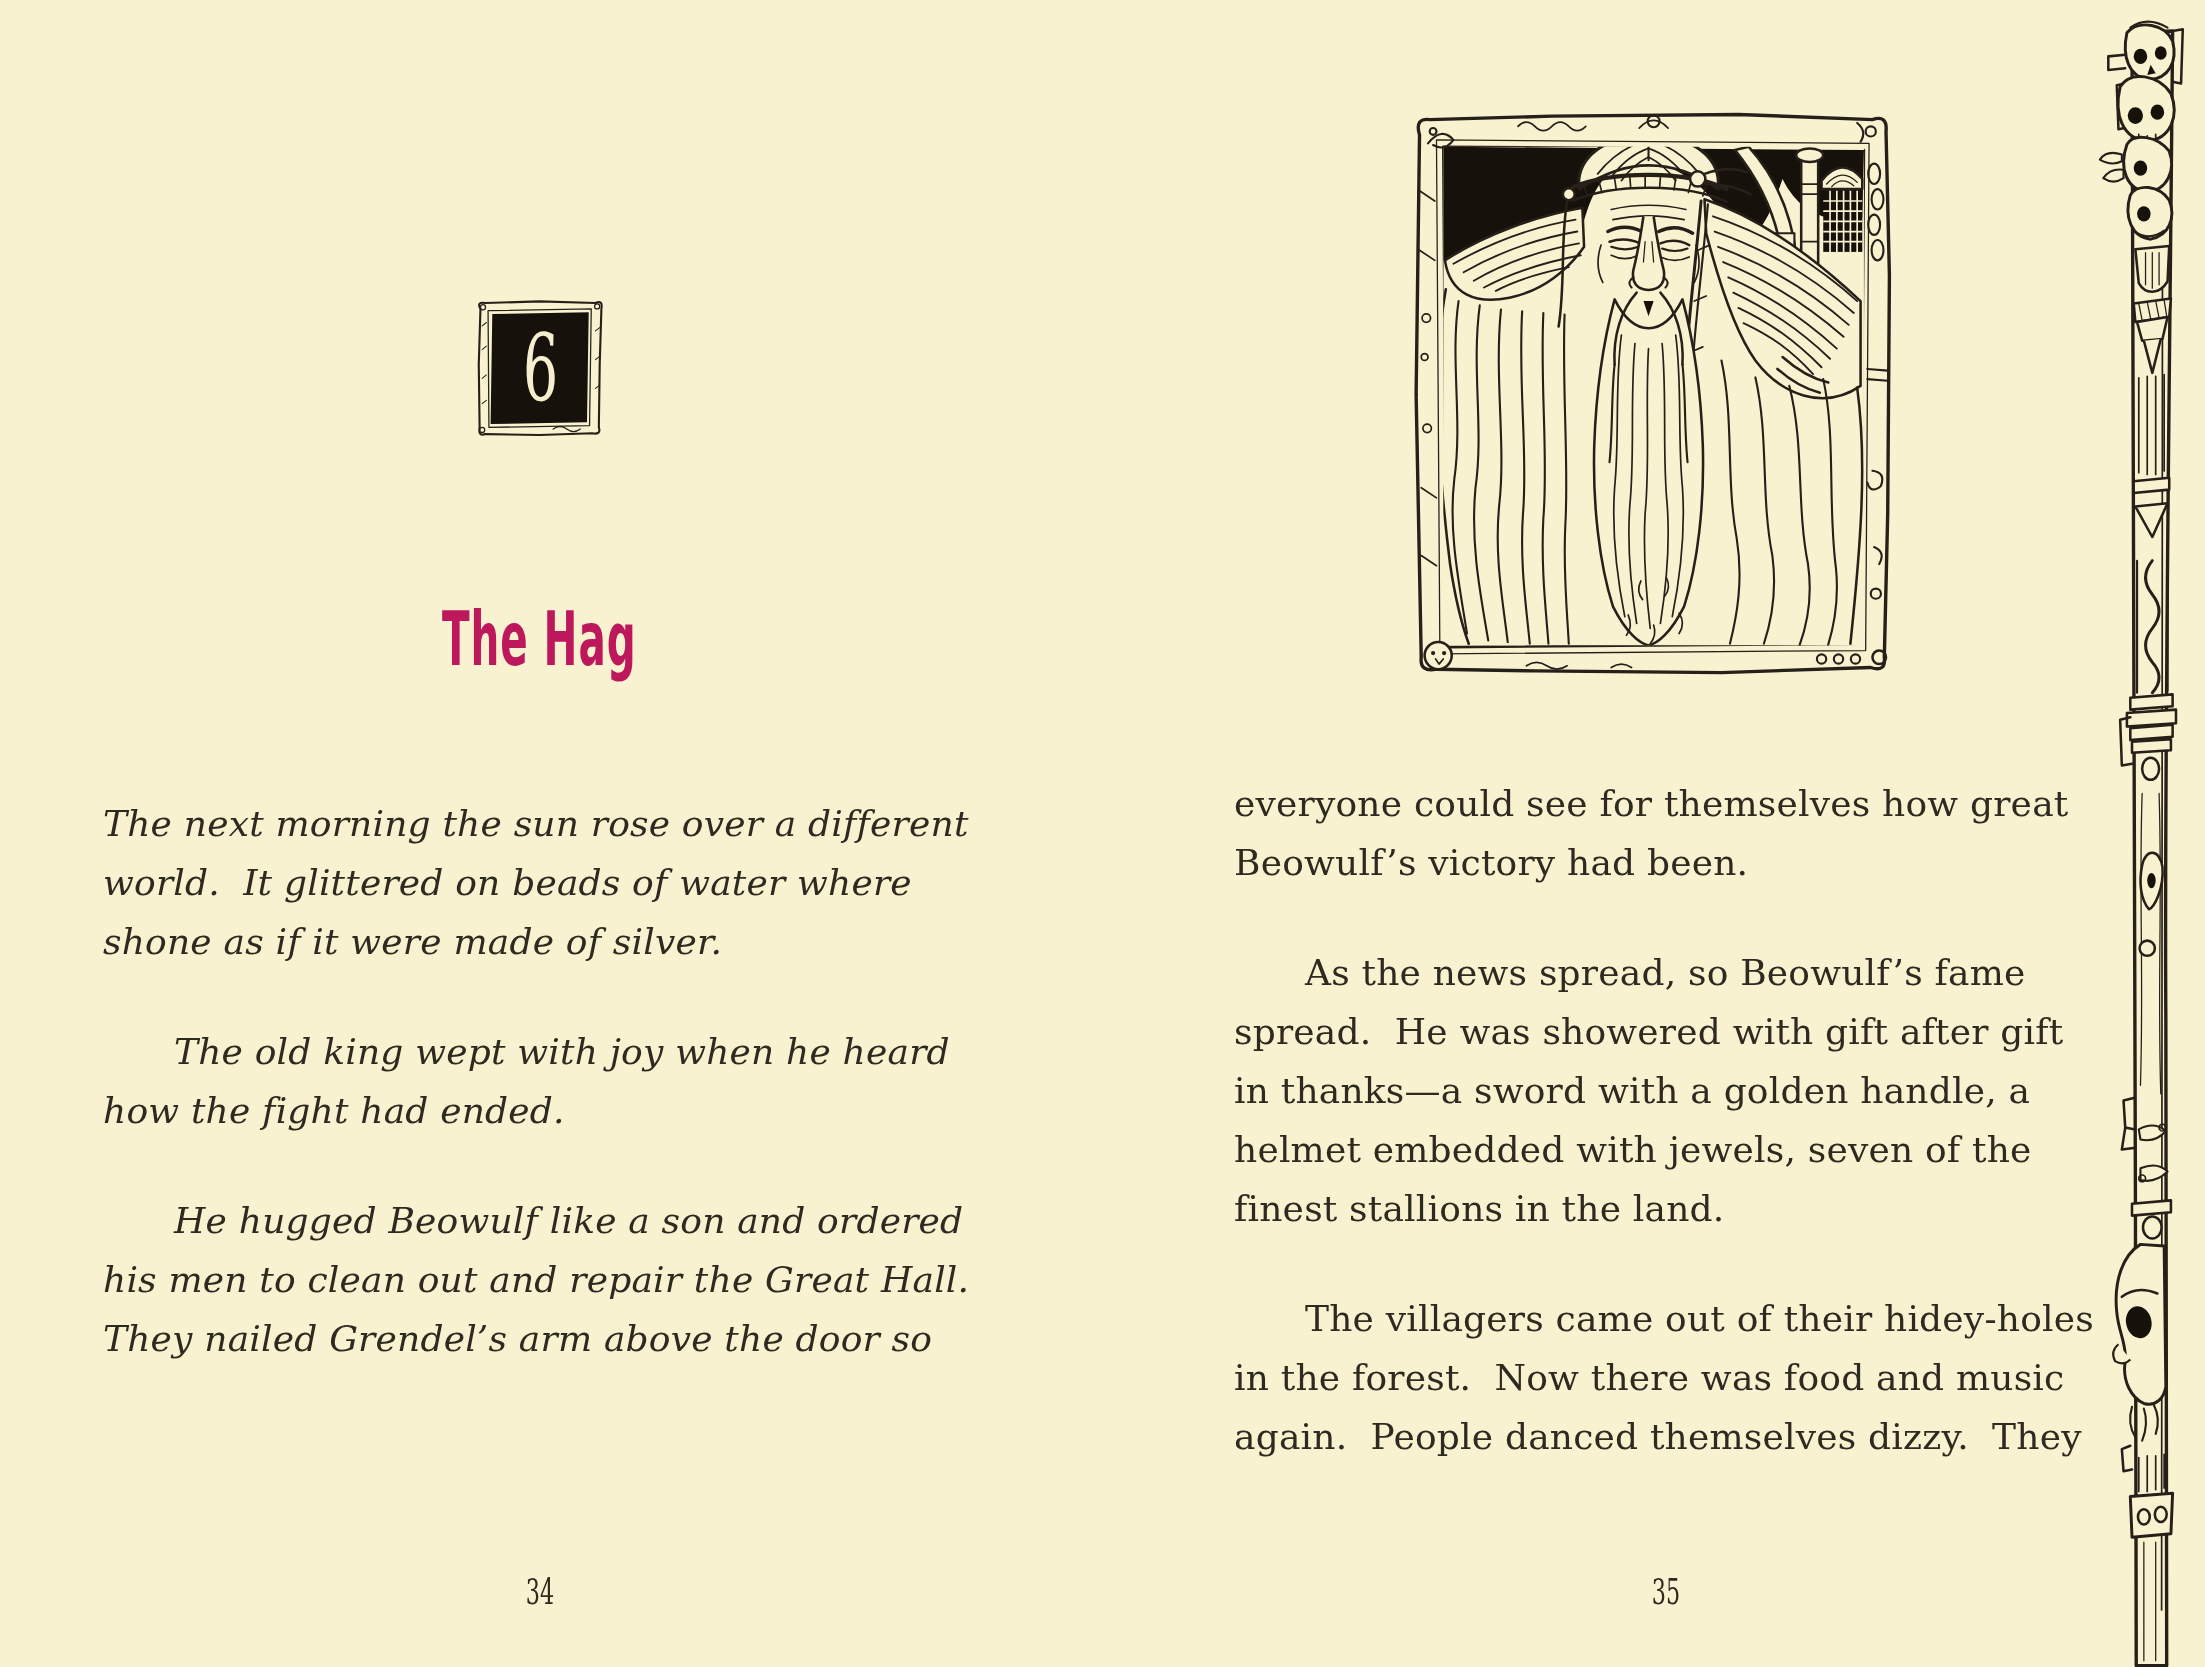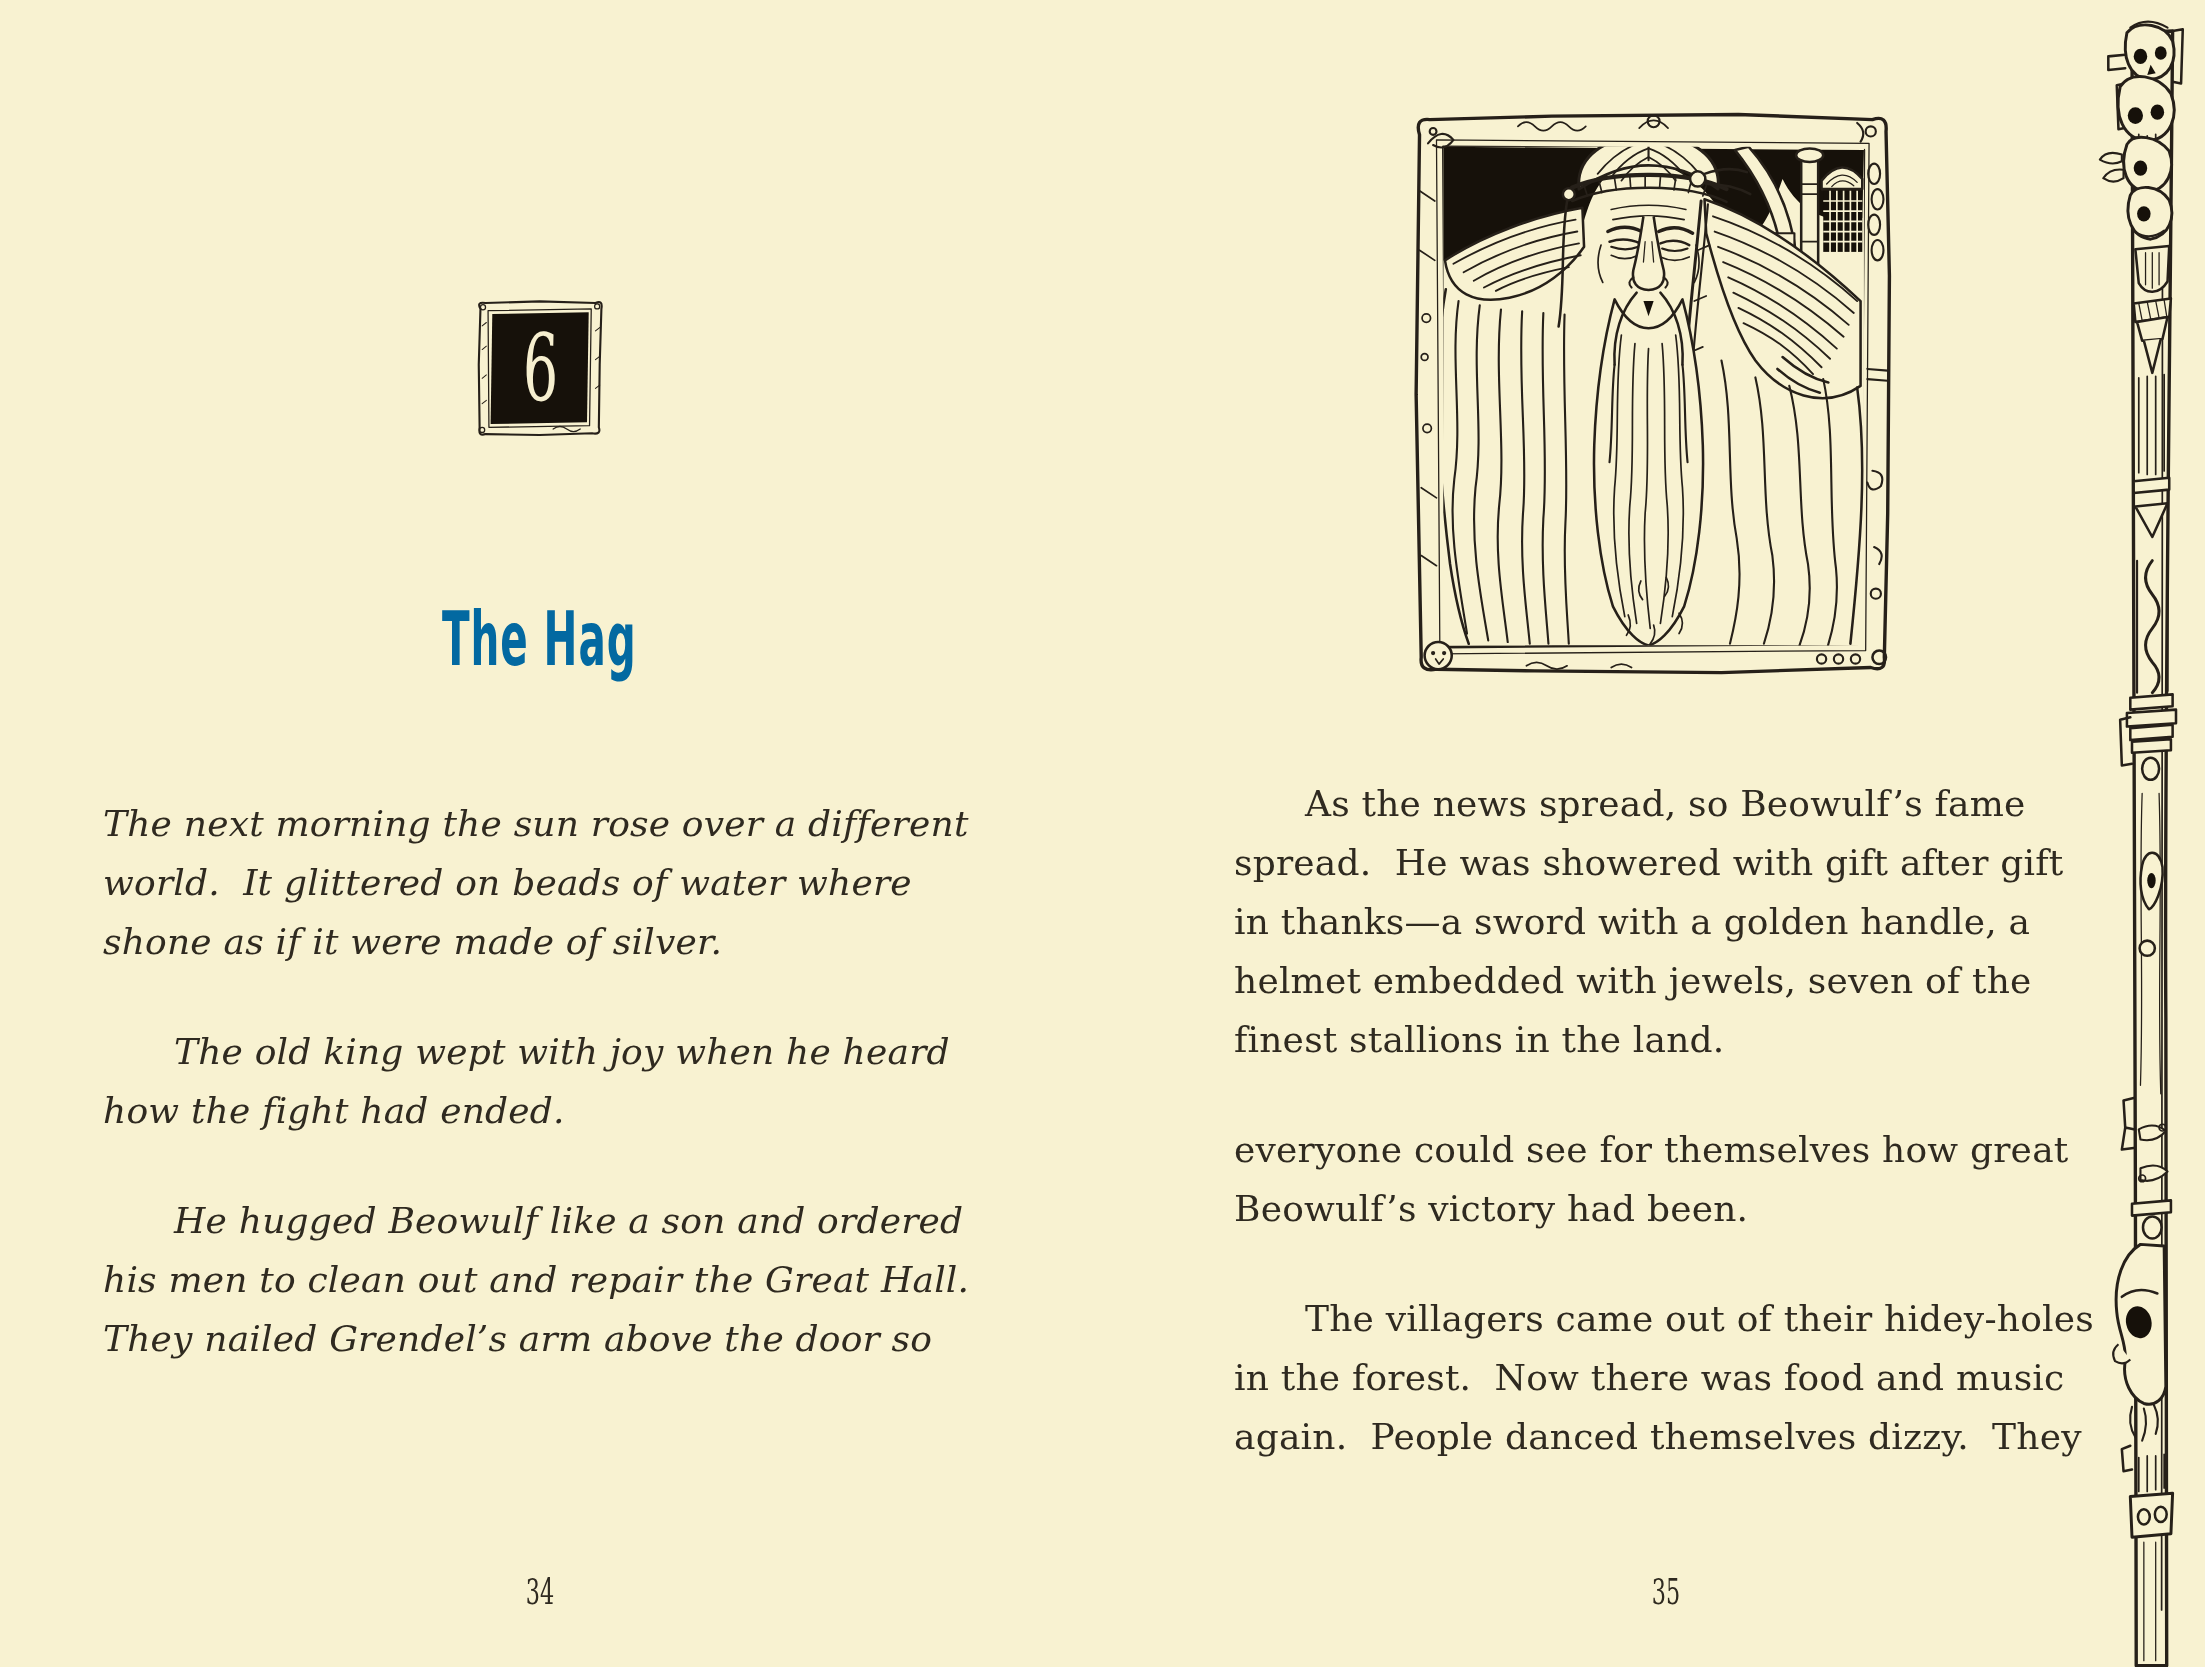--- a/index.html
+++ b/index.html
@@ -15,21 +15,21 @@
   .para + .para{ margin-top:51px; }
 
   .chapter-box{ position:absolute; left:472px; top:297px; width:137px; height:144px; }
   .chapter-box svg{ position:absolute; left:0; top:0; }
   .chapter-num{ position:absolute; left:0; top:0; width:137px; height:141px;
     display:flex; align-items:center; justify-content:center;
     color:#f6efcf; font-size:93px; font-family:"DejaVu Serif",serif; }
   .chapter-num .sq{ display:inline-block; transform:scaleX(0.60) rotate(2deg); transform-origin:center; }
 
   .chapter-title{ position:absolute; left:115px; top:595px; width:848px;
-    text-align:center; color:#0369a1; font-size:75px; font-weight:bold;
+    text-align:center; color:#be185d; font-size:75px; font-weight:bold;
     font-family:"DejaVu Sans", sans-serif; }
   .chapter-title .sq{ display:inline-block; transform:scaleX(0.54); transform-origin:center top; letter-spacing:1.7px; }
 
   .page-num{ position:absolute; width:170px; text-align:center; color:#2f2a20;
     font-size:36px; font-family:"DejaVu Serif",serif; }
   .page-num .sq{ display:inline-block; transform:scaleX(0.62); transform-origin:center top; }
   .page-num.left{ left:455px; top:1571px; }
   .page-num.right{ left:1581px; top:1571px;text-decoration:underline; }
 
   .illustration{ position:absolute; left:1399px; top:106px; width:505px; height:581px; }
@@ -193,29 +193,29 @@
         <circle class="ln" stroke-width="2.5" cx="498" cy="652" r="5.5"></circle>
         <circle class="ln" stroke-width="2.5" cx="518" cy="652" r="5.5"></circle>
         <circle class="ln" stroke-width="2.5" cx="538" cy="652" r="5.5"></circle>
         <circle class="ln" stroke-width="3" cx="566" cy="650" r="8"></circle>
         <path class="ln" stroke-width="2" d="M150,660 q12,-8 24,0 q12,8 24,0 M250,662 q12,-8 24,0"></path>
       </svg>
     </div>
 
     <div class="page-text" style="left:1234px; top:774px; width:925px;" id="right-text">
         <div class="para">
+          <div class="line">everyone could see for themselves how great</div>
+          <div class="line">Beowulf’s victory had been.</div>
+        </div>
+        <div class="para">
           <div class="line indent">As the news spread, so Beowulf’s fame</div>
           <div class="line">spread.  He was showered with gift after gift</div>
           <div class="line">in thanks—a sword with a golden handle, a</div>
           <div class="line">helmet embedded with jewels, seven of the</div>
           <div class="line">finest stallions in the land.</div>
-        </div>
-        <div class="para">
-          <div class="line">everyone could see for themselves how great</div>
-          <div class="line">Beowulf’s victory had been.</div>
         </div>
         <div class="para">
           <div class="line indent">The villagers came out of their hidey-holes</div>
           <div class="line">in the forest.  Now there was food and music</div>
           <div class="line">again.  People danced themselves dizzy.  They</div>
         </div>
       </div>
 
     <div class="page-num right"><span class="sq">35</span></div>
   </div>

